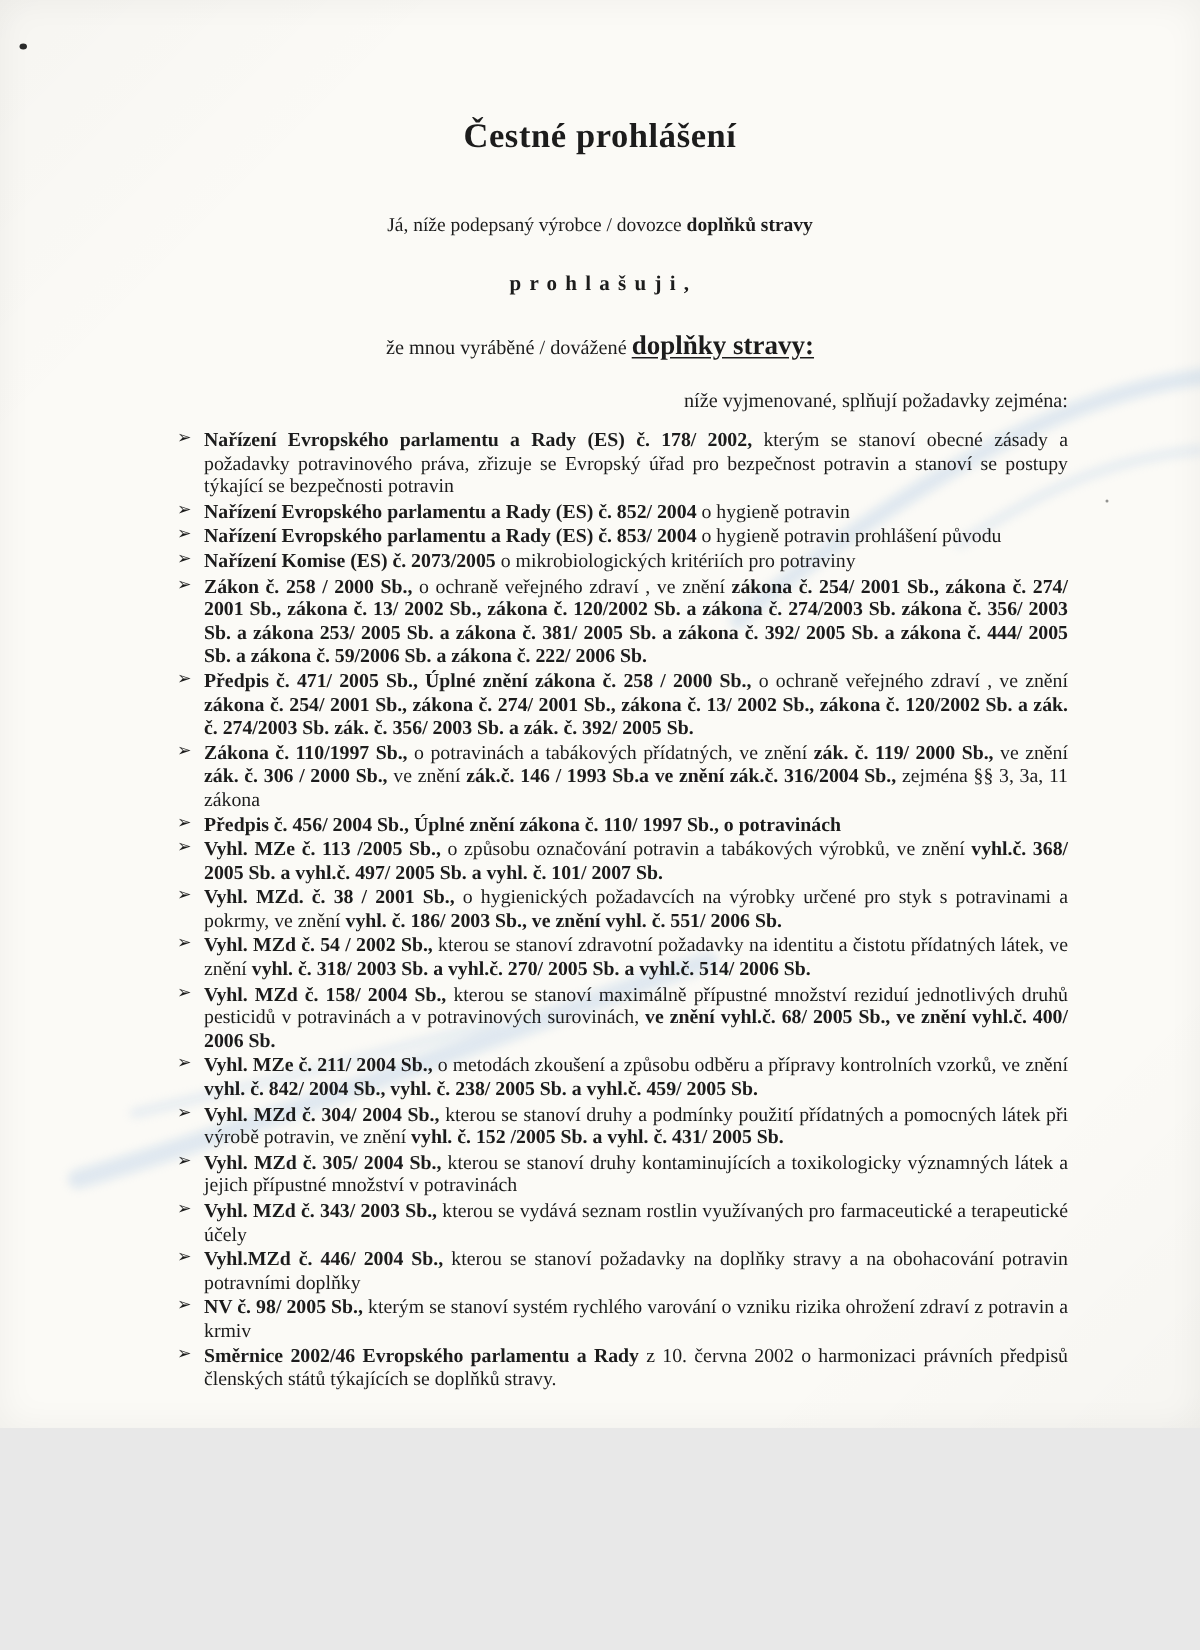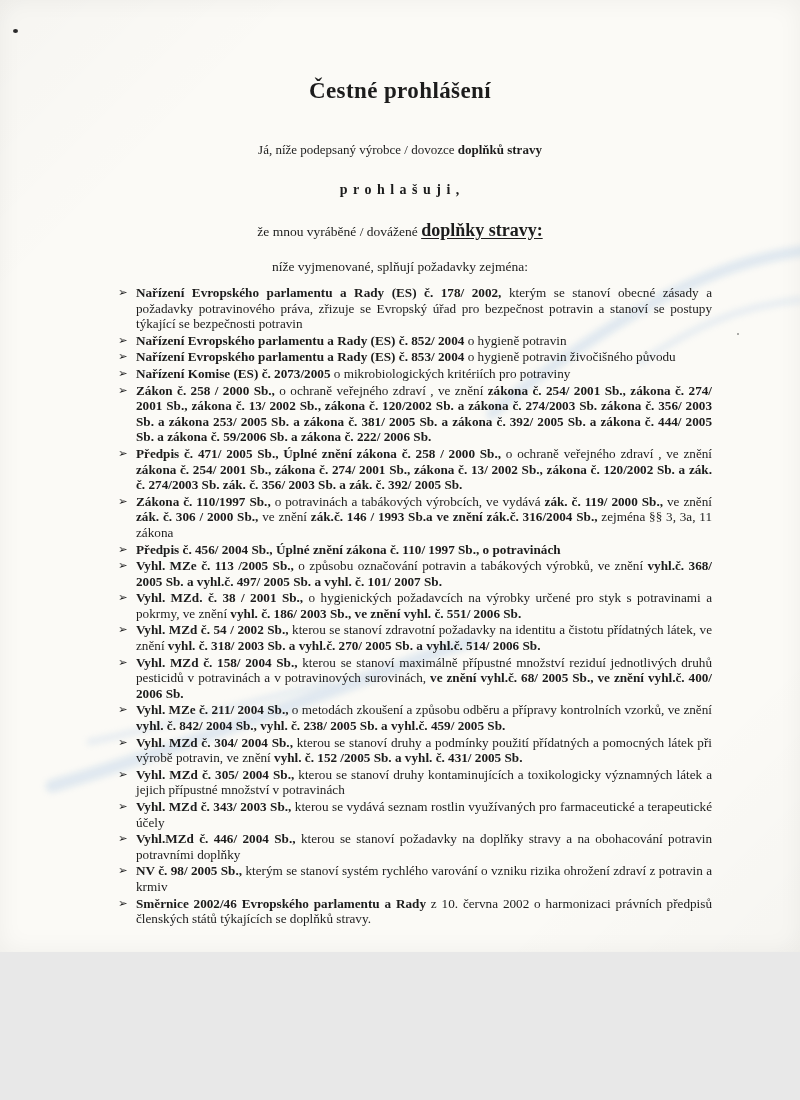--- a/index.html
+++ b/index.html
@@ -22,21 +22,21 @@
   .speck-1{left:13px;top:29px;width:5px;height:4px}
   .speck-2{left:57px;top:1012px;width:3px;height:3px;opacity:.7}
   .speck-3{left:737px;top:333px;width:2px;height:2px;opacity:.5}
   .content{position:absolute;left:88px;top:78px;width:624px}
   .title{margin:0 0 38px;text-align:center;font-size:23px;font-weight:bold;letter-spacing:.4px}
   .center{text-align:center}
   .line1{margin:0 0 24px;font-size:13px}
   .declare{margin:12px 0 22px;font-size:14px;font-weight:bold;letter-spacing:1px}
   .line2{margin:0 0 18px;font-size:13.5px}
   .subject-bold{font-size:18px;font-weight:bold;text-decoration:underline;text-underline-offset:2px}
-  .lead{margin:0 0 10px;font-size:13.5px;text-align:center}
+  .lead{margin:0 0 10px;font-size:13.5px;text-align:right}
   .list{font-size:13.2px;line-height:15.6px}
   .li{display:flex;margin-bottom:1px}
   .bullet{flex:none;width:18px;margin-left:30px;font-size:11.5px;line-height:15.6px}
   .txt{flex:1;text-align:justify}
   strong{font-weight:bold}
 </style>
 </head>
 <body>
 
 <div class="page">
@@ -75,37 +75,37 @@
         <div class="li">
           <span class="bullet">➢</span>
           <span class="txt"><strong>Nařízení Evropského parlamentu a Rady (ES) č. 178/ 2002, </strong><span>kterým se stanoví obecné zásady a požadavky potravinového práva, zřizuje se Evropský úřad pro bezpečnost potravin a stanoví se postupy týkající se bezpečnosti potravin</span></span>
         </div>
         <div class="li">
           <span class="bullet">➢</span>
           <span class="txt"><strong>Nařízení Evropského parlamentu a Rady (ES) č. 852/ 2004 </strong><span>o hygieně potravin</span></span>
         </div>
         <div class="li">
           <span class="bullet">➢</span>
-          <span class="txt"><strong>Nařízení Evropského parlamentu a Rady (ES) č. 853/ 2004 </strong><span>o hygieně potravin živočišného původu</span></span>
+          <span class="txt"><strong>Nařízení Evropského parlamentu a Rady (ES) č. 853/ 2004 </strong><span>o hygieně potravin prohlášení původu</span></span>
         </div>
         <div class="li">
           <span class="bullet">➢</span>
           <span class="txt"><strong>Nařízení Komise (ES) č. 2073/2005 </strong><span>o mikrobiologických kritériích pro potraviny</span></span>
         </div>
         <div class="li">
           <span class="bullet">➢</span>
           <span class="txt"><strong>Zákon č. 258 / 2000 Sb., </strong><span>o ochraně veřejného zdraví , ve znění </span><strong>zákona č. 254/ 2001 Sb., zákona č. 274/ 2001 Sb., zákona č. 13/ 2002 Sb., zákona č. 120/2002 Sb. a zákona č. 274/2003 Sb. zákona č. 356/ 2003 Sb. a zákona 253/ 2005 Sb. a zákona č. 381/ 2005 Sb. a zákona č. 392/ 2005 Sb. a zákona č. 444/ 2005 Sb. a zákona č. 59/2006 Sb. a zákona č. 222/ 2006 Sb.</strong></span>
         </div>
         <div class="li">
           <span class="bullet">➢</span>
           <span class="txt"><strong>Předpis č. 471/ 2005 Sb., Úplné znění zákona č. 258 / 2000 Sb., </strong><span>o ochraně veřejného zdraví , ve znění </span><strong>zákona č. 254/ 2001 Sb., zákona č. 274/ 2001 Sb., zákona č. 13/ 2002 Sb., zákona č. 120/2002 Sb. a zák. č. 274/2003 Sb. zák. č. 356/ 2003 Sb. a zák. č. 392/ 2005 Sb.</strong></span>
         </div>
         <div class="li">
           <span class="bullet">➢</span>
-          <span class="txt"><strong>Zákona č. 110/1997 Sb., </strong><span>o potravinách a tabákových výrobcích, ve vydává </span><strong>zák. č. 119/ 2000 Sb., </strong><span>ve znění </span><strong>zák. č. 306 / 2000 Sb., </strong><span>ve znění </span><strong>zák.č. 146 / 1993 Sb.a ve znění zák.č. 316/2004 Sb., </strong><span>zejména §§ 3, 3a, 11 zákona</span></span>
+          <span class="txt"><strong>Zákona č. 110/1997 Sb., </strong><span>o potravinách a tabákových přídatných, ve znění </span><strong>zák. č. 119/ 2000 Sb., </strong><span>ve znění </span><strong>zák. č. 306 / 2000 Sb., </strong><span>ve znění </span><strong>zák.č. 146 / 1993 Sb.a ve znění zák.č. 316/2004 Sb., </strong><span>zejména §§ 3, 3a, 11 zákona</span></span>
         </div>
         <div class="li">
           <span class="bullet">➢</span>
           <span class="txt"><strong>Předpis č. 456/ 2004 Sb., Úplné znění zákona č. 110/ 1997 Sb., o potravinách</strong></span>
         </div>
         <div class="li">
           <span class="bullet">➢</span>
           <span class="txt"><strong>Vyhl. MZe č. 113 /2005 Sb., </strong><span>o způsobu označování potravin a tabákových výrobků, ve znění </span><strong>vyhl.č. 368/ 2005 Sb. a vyhl.č. 497/ 2005 Sb. a vyhl. č. 101/ 2007 Sb.</strong></span>
         </div>
         <div class="li">

